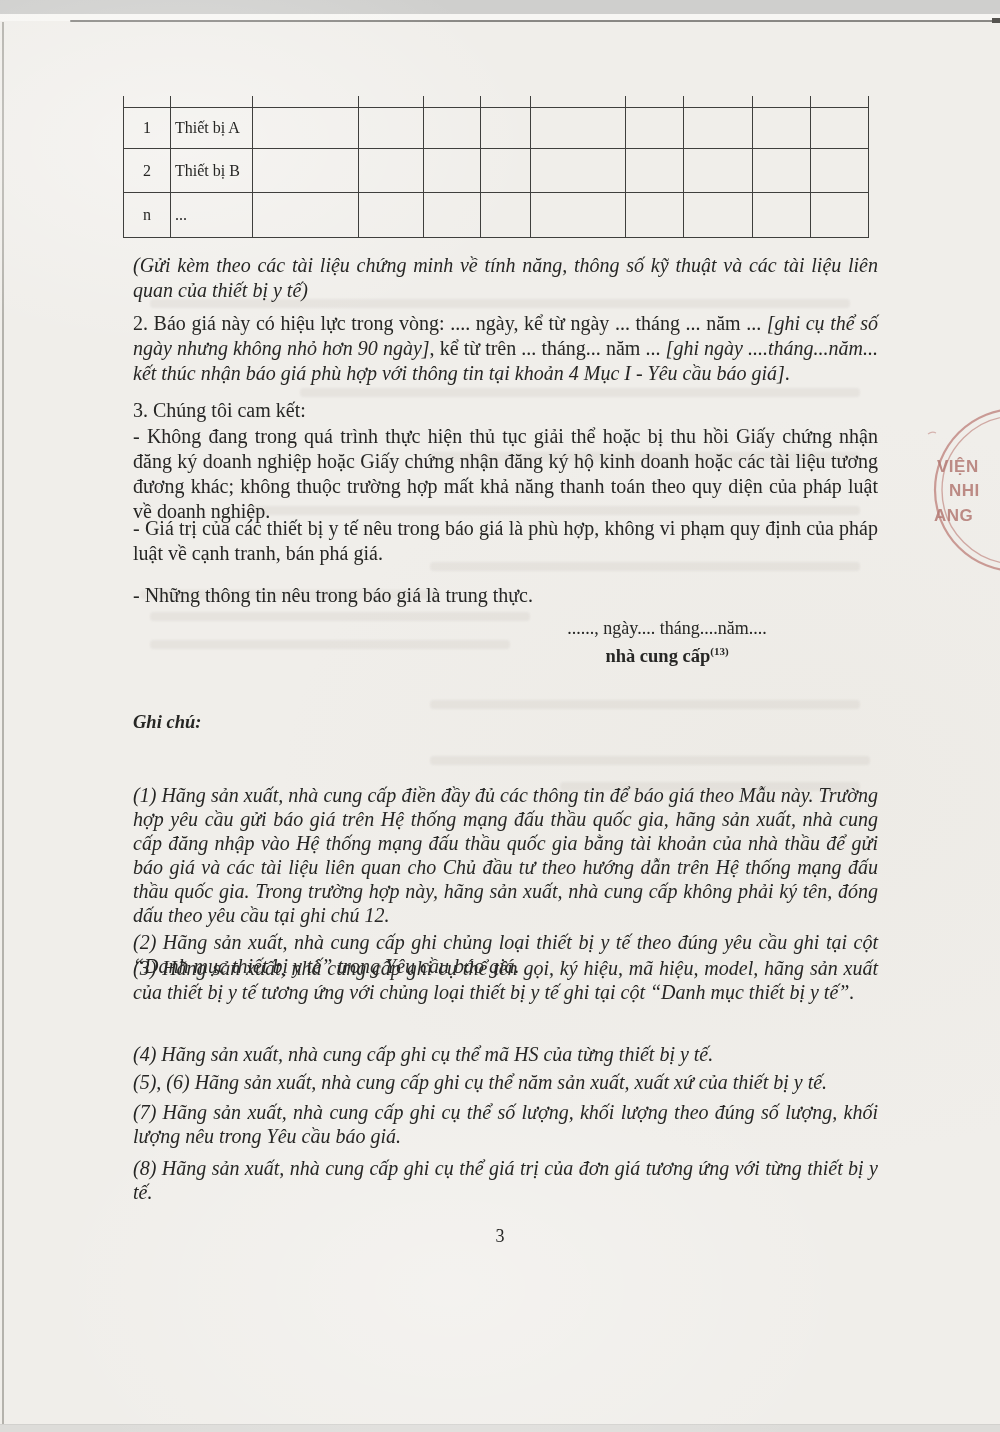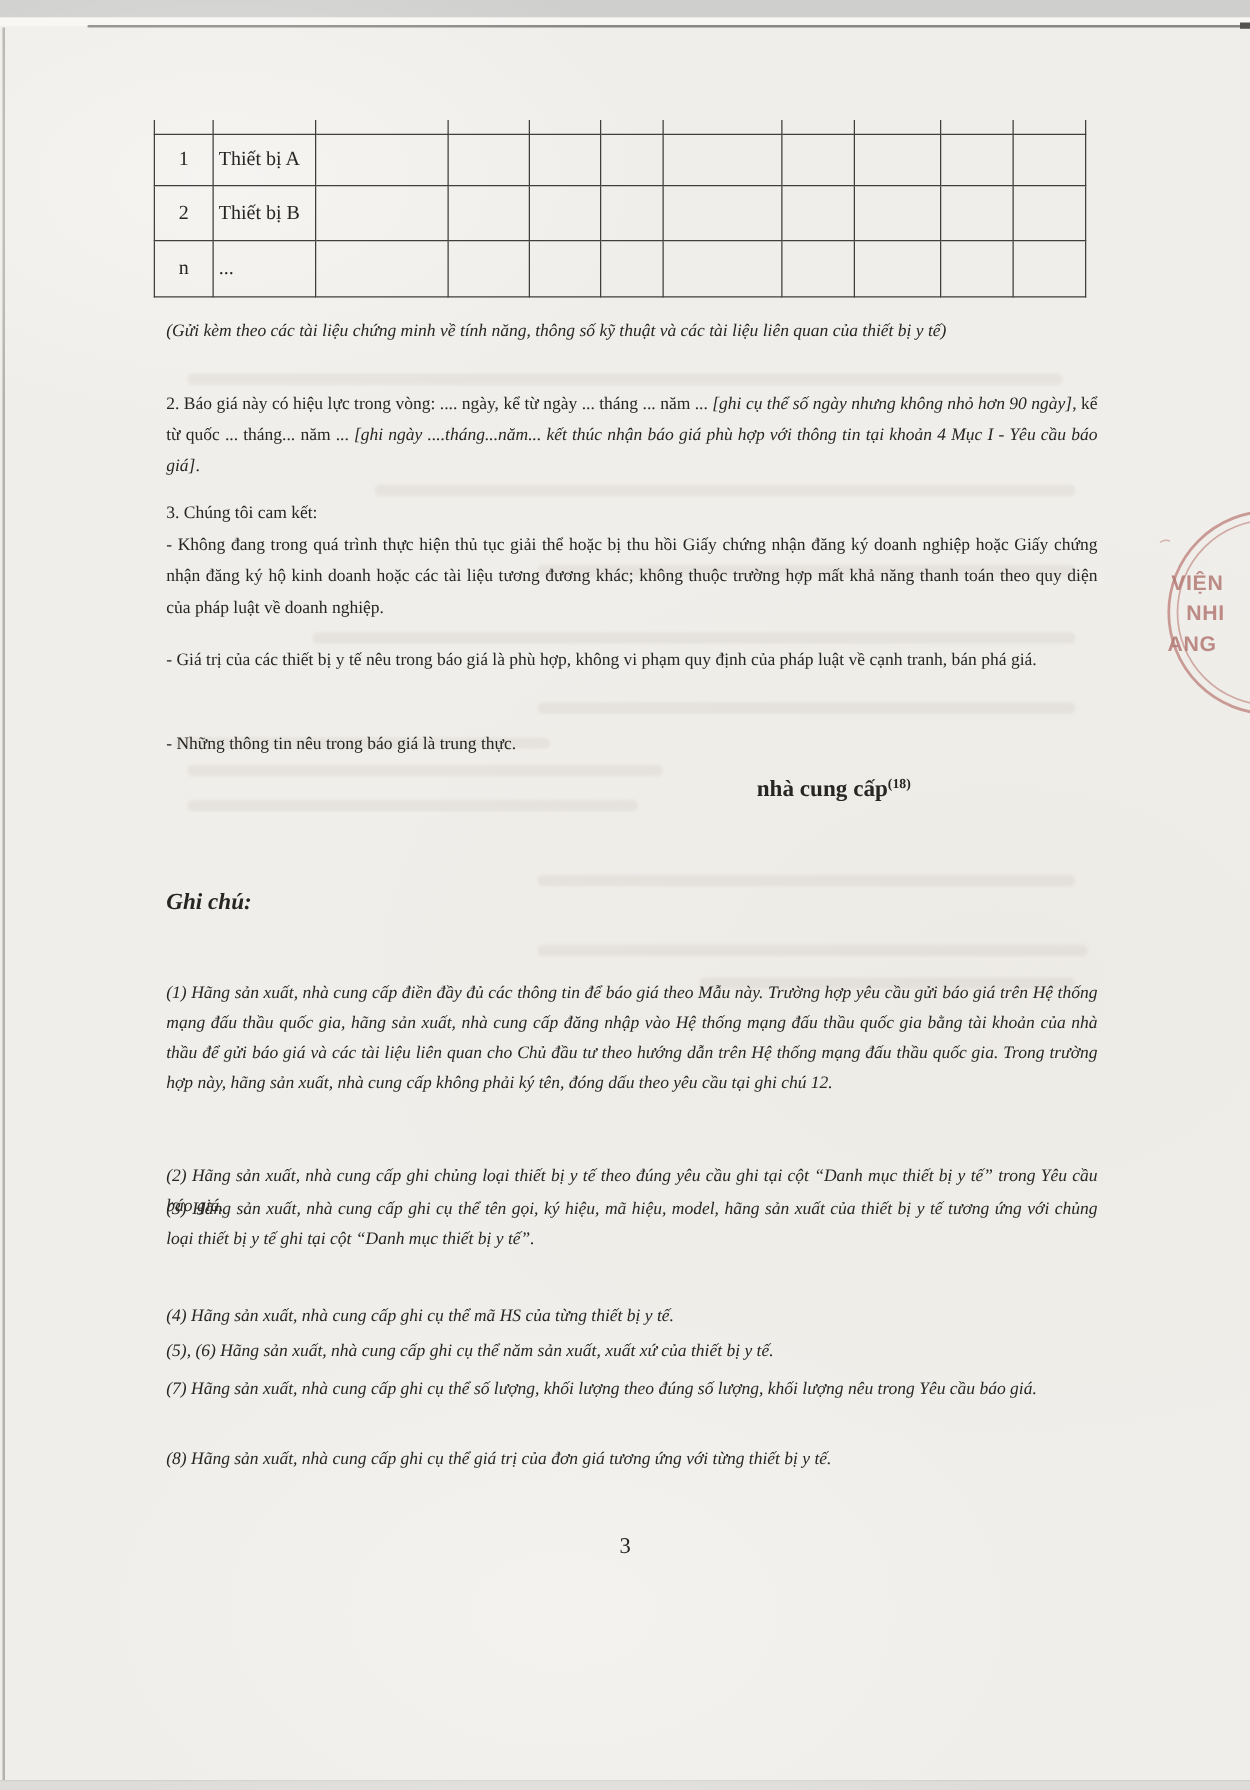--- a/index.html
+++ b/index.html
@@ -28,21 +28,21 @@
   
   table.qt{position:absolute;left:123px;top:96px;width:745px;border-collapse:collapse;table-layout:fixed;}
   table.qt td{border:1.4px solid #3f3f3d;padding:0 4px;font-size:16px;overflow:hidden;white-space:nowrap;}
   table.qt tr.stub td{border-top:none;height:11px;}
   table.qt tr.r1 td{height:40px;}
   table.qt tr.r2 td{height:43px;}
   table.qt tr.r3 td{height:44px;}
   td.c-no{text-align:center;}
 
   
-  .blk{position:absolute;left:133px;width:745px;font-size:14px;line-height:25px;text-align:justify;z-index:2;}
+  .blk{position:absolute;left:133px;width:745px;font-size:20px;line-height:25px;text-align:justify;z-index:2;}
   .it{font-style:italic;}
   .notes-blk{line-height:24px;}
   .sig{position:absolute;left:442px;top:616px;width:450px;text-align:center;z-index:2;}
   .sig .date{font-size:18px;line-height:24px;}
   .sig .bold{font-weight:bold;font-size:18.5px;line-height:23px;}
   .sig .signnote{font-style:italic;font-size:18px;line-height:25px;}
   .sig sup{font-size:11px;}
   .ghichu{font-weight:bold;font-style:italic;font-size:18.5px;}
   .pagenum{position:absolute;left:420px;top:1226px;width:160px;text-align:center;font-size:18px;z-index:2;}
 
@@ -138,30 +138,31 @@
     <td></td>
         <td></td>
     <td></td>
   </tr>
 </tbody>
   </table>
 
 <div class="blk it" style="top:253px;">(Gửi kèm theo các tài liệu chứng minh về tính năng, thông số kỹ thuật và các tài liệu liên quan của thiết bị y tế)</div>
 
 <div class="blk" style="top:311px;">
-  <span>2. Báo giá này có hiệu lực trong vòng: .... ngày, kể từ ngày ... tháng ... năm ... </span><span class="it">[ghi cụ thể số ngày nhưng không nhỏ hơn 90 ngày]</span><span>, kể từ quốc ... tháng... năm ... </span><span class="it">[ghi ngày ....tháng...năm... kết thúc nhận báo giá phù hợp với thông tin tại khoản 4 Mục I - Yêu cầu báo giá]</span><span>.</span>
+  <span>2. Báo giá này có hiệu lực trong vòng: .... ngày, kể từ ngày ... tháng ... năm ... </span><span class="it">[ghi cụ thể số ngày nhưng không nhỏ hơn 90 ngày]</span><span>, kể từ trên ... tháng... năm ... </span><span class="it">[ghi ngày ....tháng...năm... kết thúc nhận báo giá phù hợp với thông tin tại khoản 4 Mục I - Yêu cầu báo giá]</span><span>.</span>
 </div>
 
 <div class="blk" style="top:398px;">3. Chúng tôi cam kết:</div>
 <div class="blk" style="top:424px;">- Không đang trong quá trình thực hiện thủ tục giải thể hoặc bị thu hồi Giấy chứng nhận đăng ký doanh nghiệp hoặc Giấy chứng nhận đăng ký hộ kinh doanh hoặc các tài liệu tương đương khác; không thuộc trường hợp mất khả năng thanh toán theo quy diện của pháp luật về doanh nghiệp.</div>
 <div class="blk" style="top:516px;">- Giá trị của các thiết bị y tế nêu trong báo giá là phù hợp, không vi phạm quy định của pháp luật về cạnh tranh, bán phá giá.</div>
 <div class="blk" style="top:583px;">- Những thông tin nêu trong báo giá là trung thực.</div>
 
 <div class="sig">
-  <div class="bold"><span>nhà cung cấp</span><sup>(18)</sup></div>
+  <div class="date">......, ngày.... tháng....năm....</div>
+  <div class="bold"><span>nhà cung cấp</span><sup>(13)</sup></div>
 </div>
 
 <div class="blk ghichu" style="top:710px;">Ghi chú:</div>
 <div class="blk it notes-blk" style="top:783px;">(1) Hãng sản xuất, nhà cung cấp điền đầy đủ các thông tin để báo giá theo Mẫu này. Trường hợp yêu cầu gửi báo giá trên Hệ thống mạng đấu thầu quốc gia, hãng sản xuất, nhà cung cấp đăng nhập vào Hệ thống mạng đấu thầu quốc gia bằng tài khoản của nhà thầu để gửi báo giá và các tài liệu liên quan cho Chủ đầu tư theo hướng dẫn trên Hệ thống mạng đấu thầu quốc gia. Trong trường hợp này, hãng sản xuất, nhà cung cấp không phải ký tên, đóng dấu theo yêu cầu tại ghi chú 12.</div>
 <div class="blk it notes-blk" style="top:930px;">(2) Hãng sản xuất, nhà cung cấp ghi chủng loại thiết bị y tế theo đúng yêu cầu ghi tại cột “Danh mục thiết bị y tế” trong Yêu cầu báo giá.</div>
 <div class="blk it notes-blk" style="top:956px;font-style:italic;">(3) Hãng sản xuất, nhà cung cấp ghi cụ thể tên gọi, ký hiệu, mã hiệu, model, hãng sản xuất của thiết bị y tế tương ứng với chủng loại thiết bị y tế ghi tại cột “Danh mục thiết bị y tế”.</div>
 <div class="blk it notes-blk" style="top:1042px;">(4) Hãng sản xuất, nhà cung cấp ghi cụ thể mã HS của từng thiết bị y tế.</div>
 <div class="blk it notes-blk" style="top:1070px;">(5), (6) Hãng sản xuất, nhà cung cấp ghi cụ thể năm sản xuất, xuất xứ của thiết bị y tế.</div>
 <div class="blk it notes-blk" style="top:1100px;font-family:Liberation Serif, serif;">(7) Hãng sản xuất, nhà cung cấp ghi cụ thể số lượng, khối lượng theo đúng số lượng, khối lượng nêu trong Yêu cầu báo giá.</div>
 <div class="blk it notes-blk" style="top:1156px;">(8) Hãng sản xuất, nhà cung cấp ghi cụ thể giá trị của đơn giá tương ứng với từng thiết bị y tế.</div>

